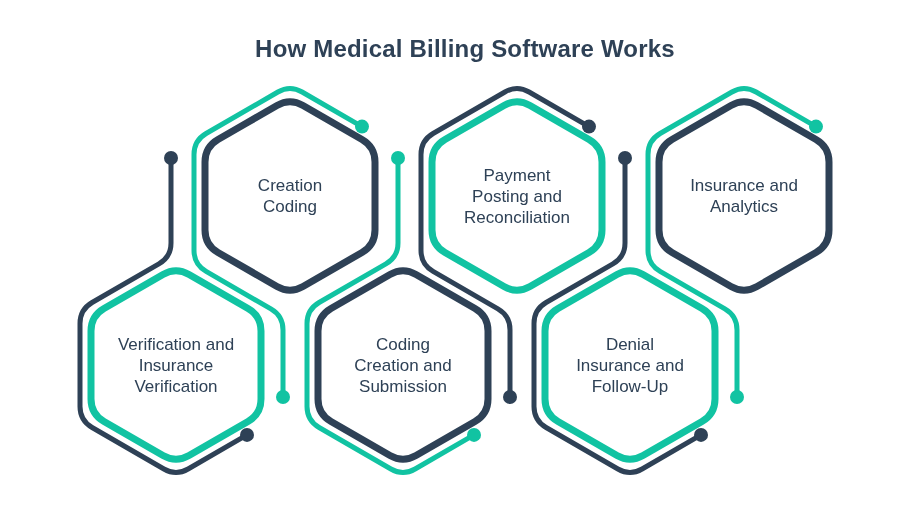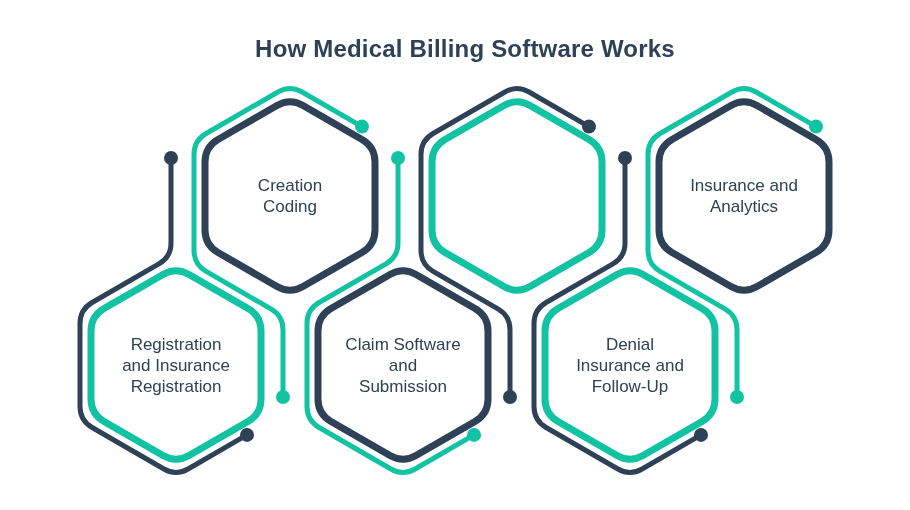--- a/index.html
+++ b/index.html
@@ -47,17 +47,18 @@
       <circle cx="737.0" cy="397.0" r="7" fill="#11c3a2"></circle>
       <circle cx="171.0" cy="158.0" r="7" fill="#2e4156"></circle>
       <circle cx="247.0" cy="434.9" r="7" fill="#2e4156"></circle>
       <circle cx="398.0" cy="158.0" r="7" fill="#11c3a2"></circle>
       <circle cx="474.0" cy="434.9" r="7" fill="#11c3a2"></circle>
       <circle cx="625.0" cy="158.0" r="7" fill="#2e4156"></circle>
       <circle cx="701.0" cy="434.9" r="7" fill="#2e4156"></circle>
     </svg>
 
   <div class="hex-label" style="left:290px;top:196px">Creation Coding</div>
+  <div class="hex-label" style="left:517px;top:196px">Payment Posting and Reconciliation</div>
   <div class="hex-label" style="left:744px;top:196px">Insurance and Analytics</div>
-  <div class="hex-label" style="left:176px;top:365px">Registration and Insurance Registration</div>
-  <div class="hex-label" style="left:403px;top:365px">Claim Software and Submission</div>
+  <div class="hex-label" style="left:176px;top:365px">Verification and Insurance Verification</div>
+  <div class="hex-label" style="left:403px;top:365px">Coding Creation and Submission</div>
   <div class="hex-label" style="left:630px;top:365px">Denial Insurance and Follow-Up</div>
 </div>
 
 </body></html>

